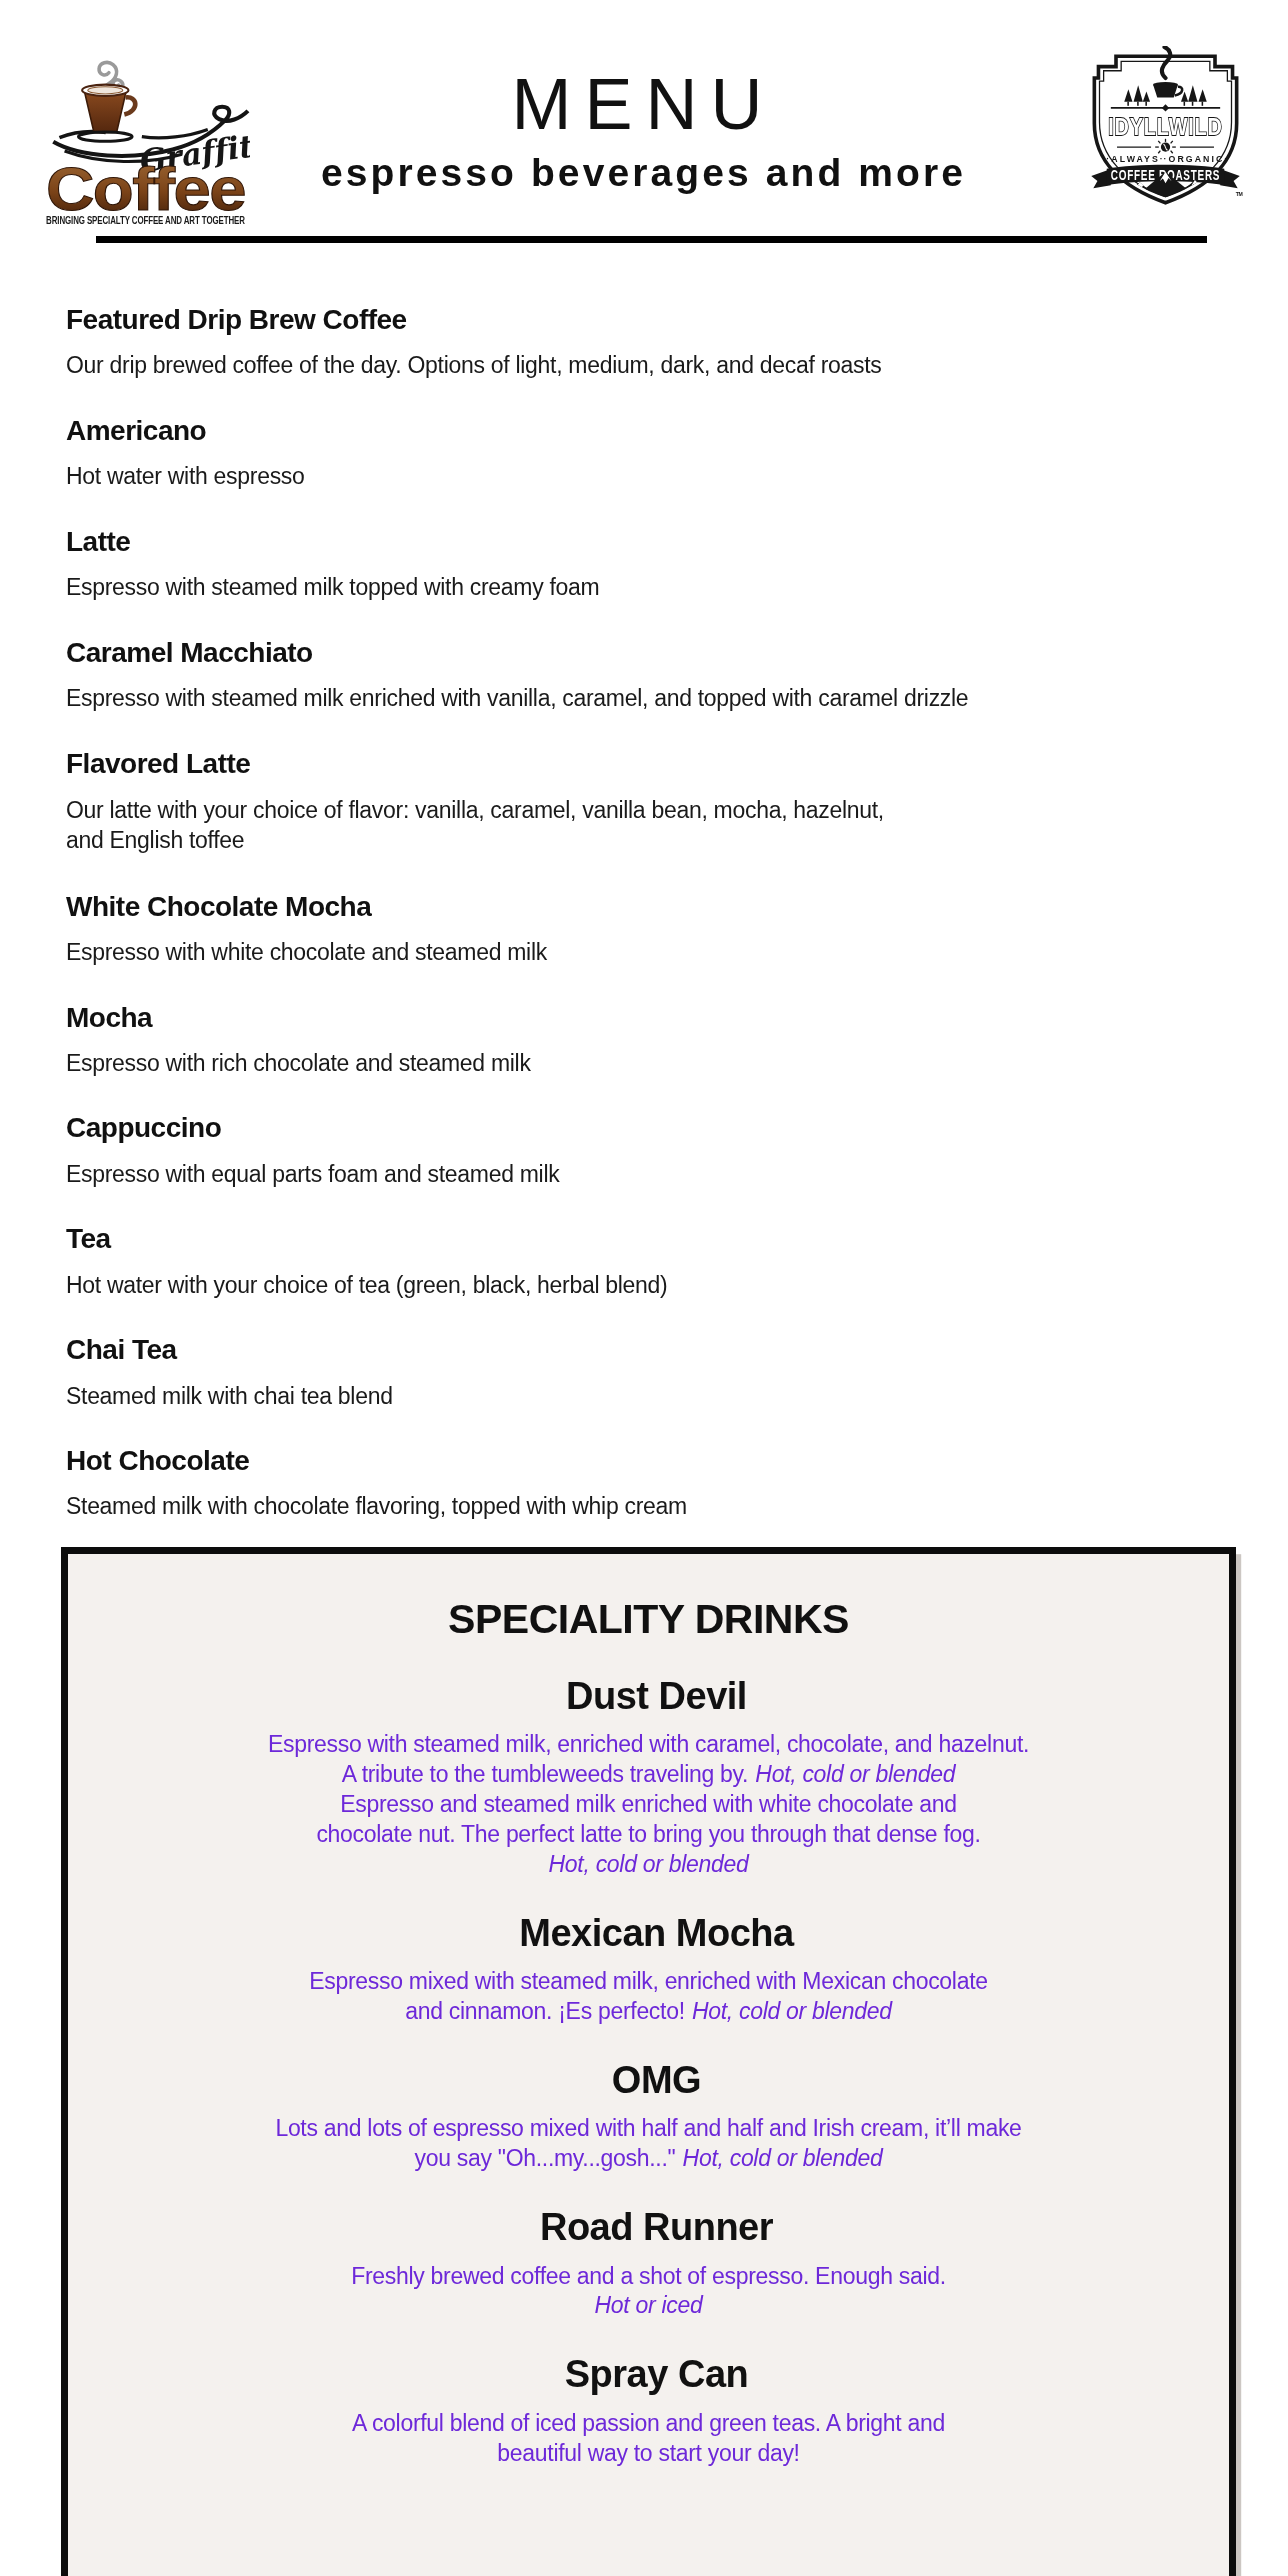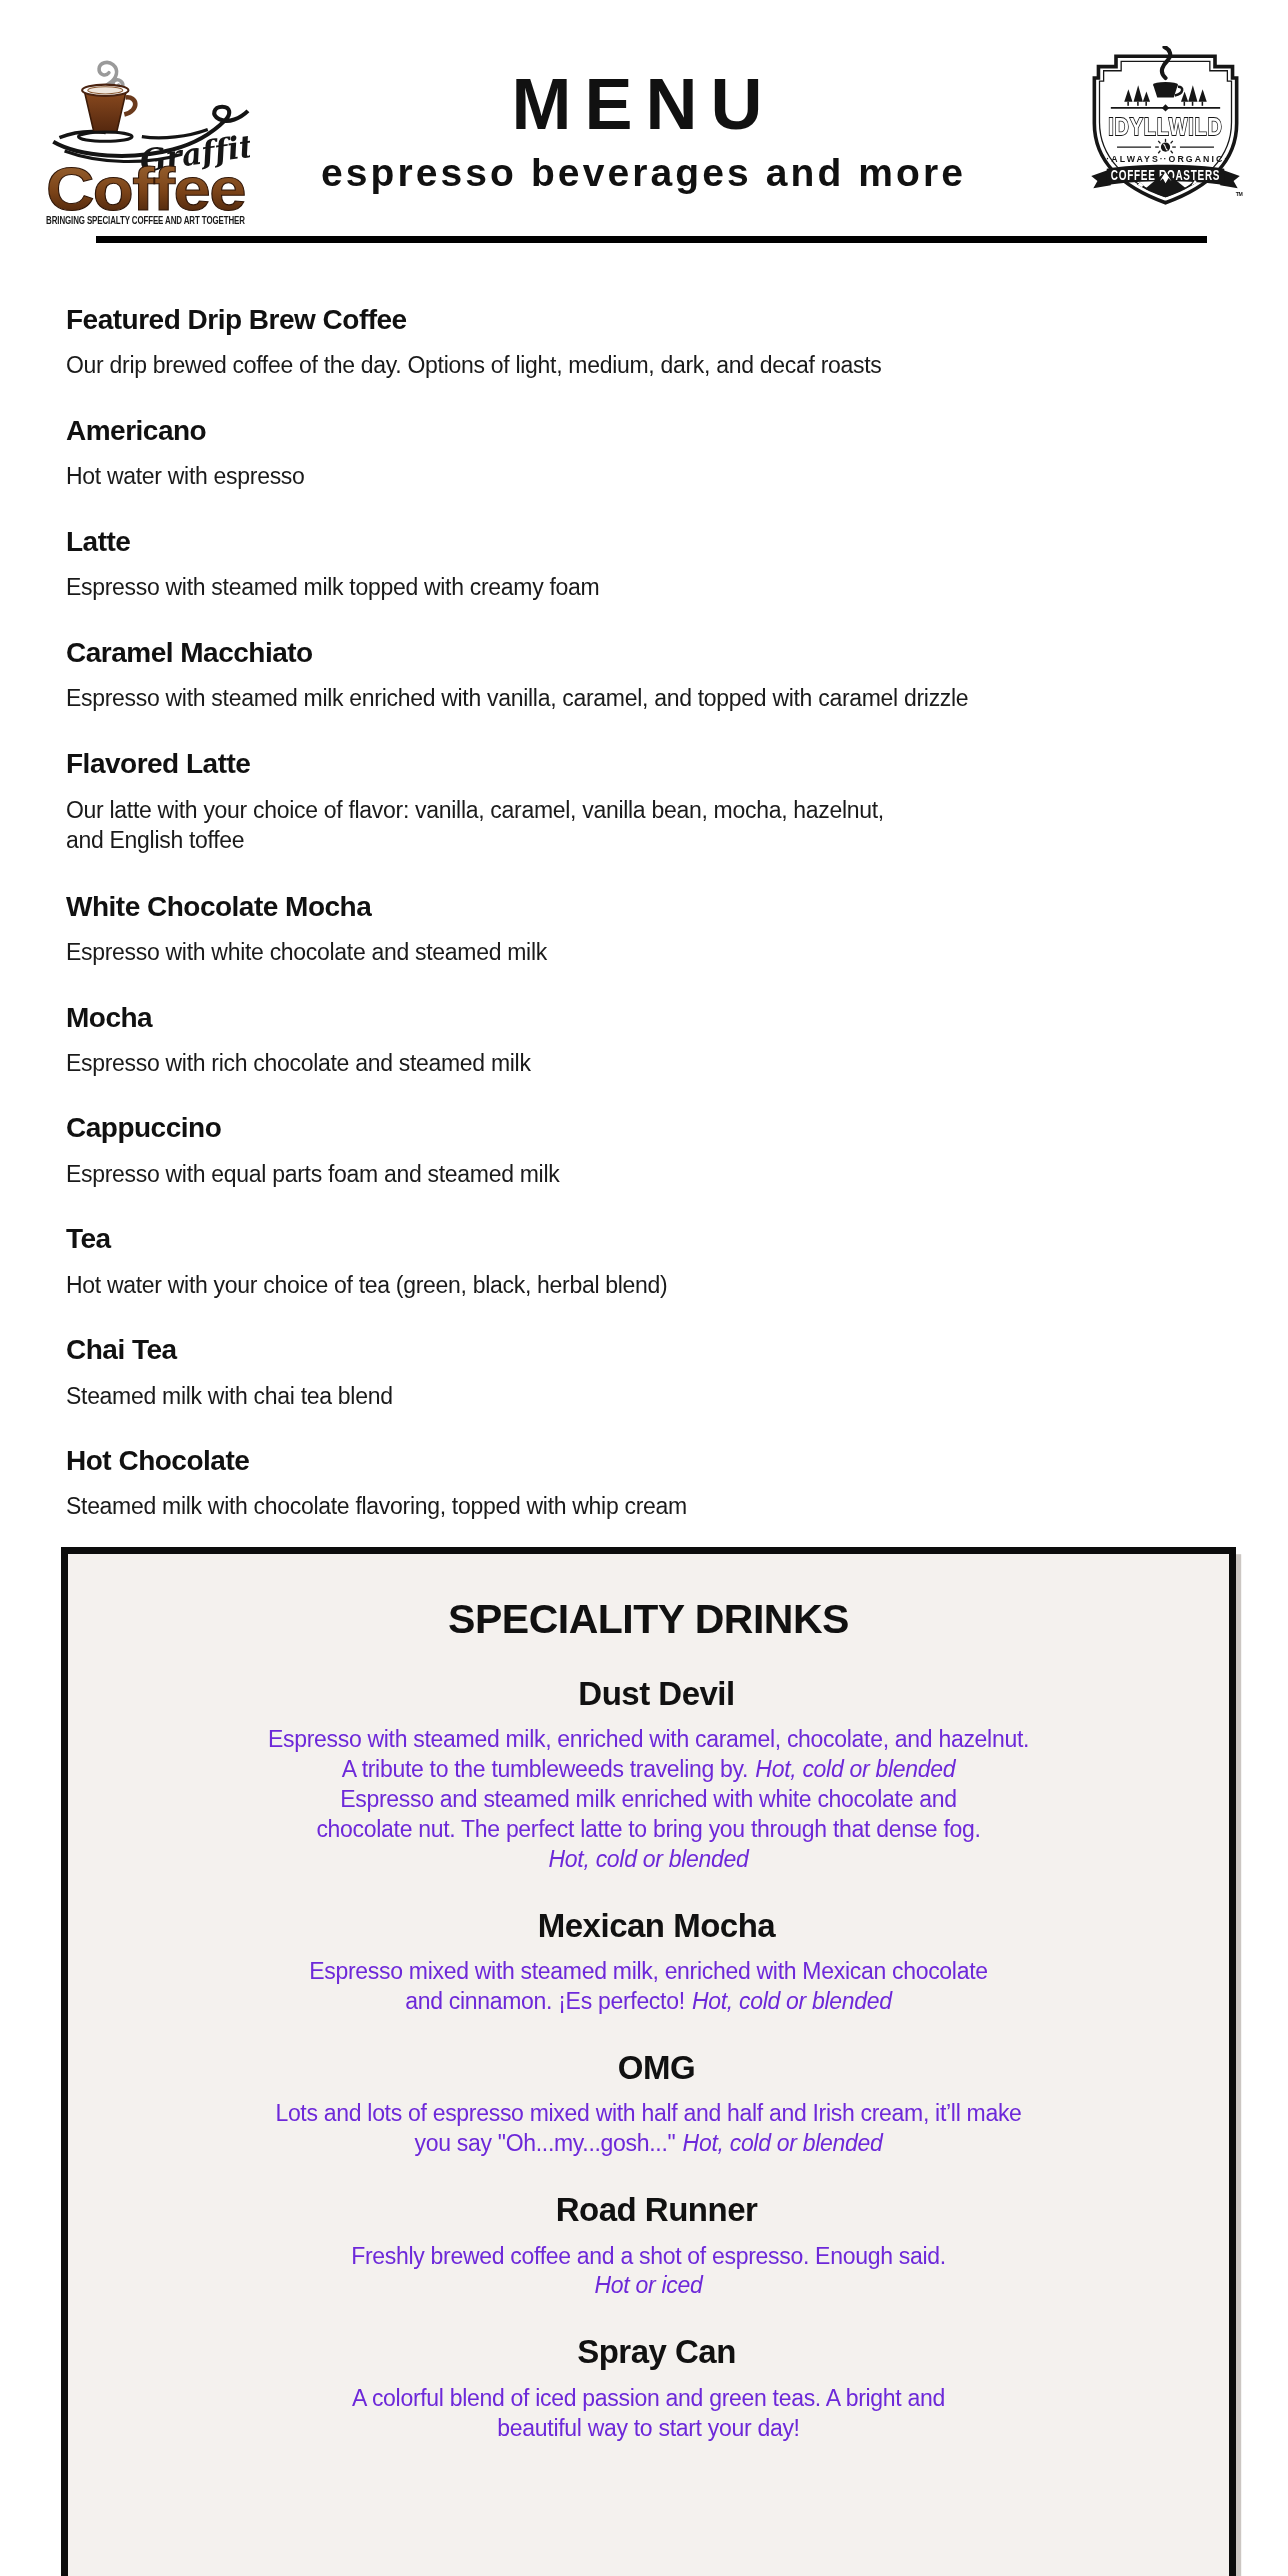--- a/index.html
+++ b/index.html
@@ -11,21 +11,21 @@
     color: #111111;
     font-family: "Liberation Sans", "DejaVu Sans", sans-serif;
     letter-spacing: -0.3px;
     overflow: hidden;
   }
 
   
   .logo-left { position: absolute; left: 44px; top: 54px; width: 206px; height: 173px; }
   .header-center { position: absolute; left: 319px; top: 68px; width: 649px; text-align: center; }
   .menu-title {
-    font-size: 72px; font-weight: 700; line-height: 1;
+    font-size: 72px; font-weight: 400; line-height: 1;
     letter-spacing: 0.18em; margin: 0; white-space: nowrap;
   }
   .menu-subtitle {
     font-size: 39px; font-weight: 700; letter-spacing: 3.1px;
     margin: 11px 0 0 0; white-space: nowrap;
   }
   .logo-right { position: absolute; left: 1088px; top: 46px; width: 155px; height: 165px; }
   .header-rule { position: absolute; left: 96px; top: 236px; width: 1111px; height: 6.7px; background: #000; }
 
   
@@ -37,21 +37,21 @@
   
   .box {
     position: absolute; left: 61px; width: 1175px;
     background: #f4f1ee;
     border: 7.2px solid #0c0c0c;
     box-shadow: 6.2px 6.2px 0 -1px #ccc7c3;
     text-align: center;
   }
   .box-specials { top: 1547px; height: 1084px; }
   .box-title { font-size: 41px; font-weight: 700; letter-spacing: -0.5px; margin: 42px 0 2.1px 0; }
-  .sp-item h3 { font-size: 33px; letter-spacing: -0.5px; margin: 32px 0 12.4px 0; padding-left: 16px; }
+  .sp-item h3 { font-size: 38px; letter-spacing: -0.5px; margin: 32px 0 12.4px 0; padding-left: 16px; }
   .sp-item p { font-size: 23px; line-height: 1.68; margin: 0; color: #6d28d9; }
   em { font-style: italic; }
   em.gap { margin-left: 7.2px; }
 </style>
 </head>
 <body>
 
 <header>
 
   <div class="logo-left">

